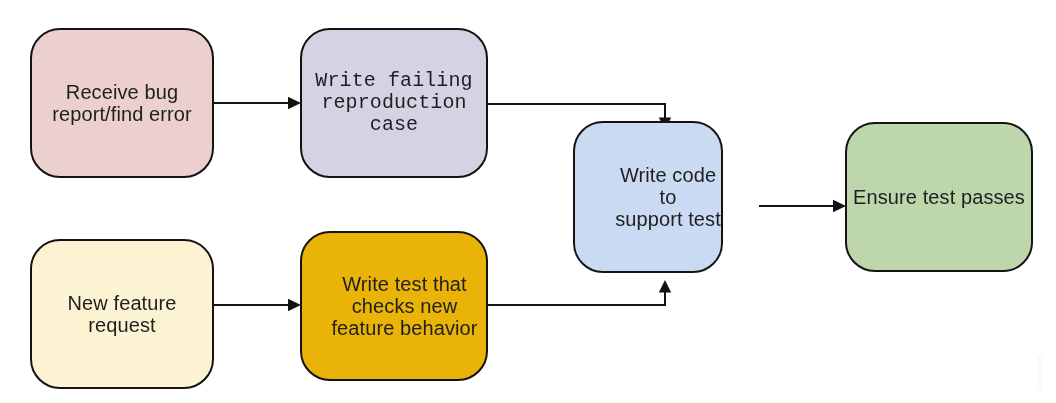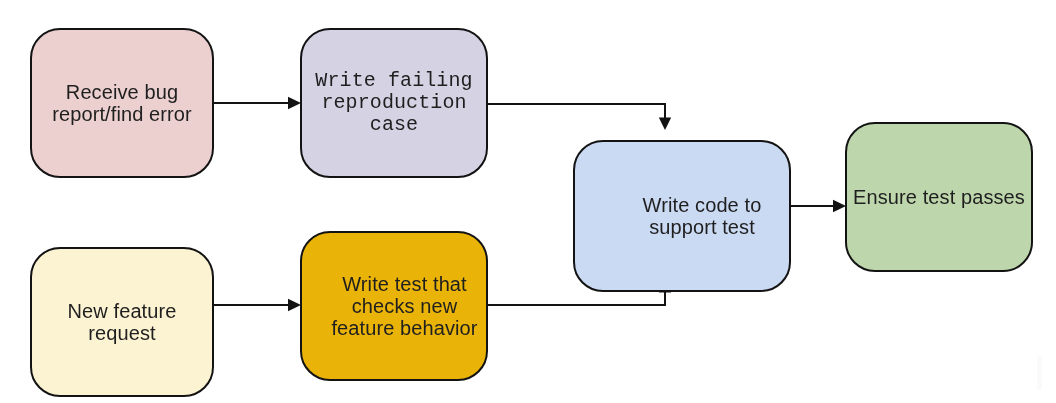--- a/index.html
+++ b/index.html
@@ -35,23 +35,23 @@
   }
   .node .label {
     font-size: 20px;
     line-height: 22px;
     color: #1f1f1f;
     white-space: pre-line;
     letter-spacing: 0.1px;
   }
   .node-receive-bug      { left: 30px;  top: 28px;  width: 184px; height: 150px; }
   .node-write-failing    { left: 300px; top: 28px;  width: 188px; height: 150px; }
-  .node-new-feature      { left: 30px;  top: 247px; width: 184px; height: 150px; }
+  .node-new-feature      { left: 30px;  top: 239px; width: 184px; height: 150px; }
   .node-write-test       { left: 300px; top: 231px; width: 188px; height: 150px; }
-  .node-write-code       { left: 573px; top: 140px; width: 218px; height: 152px; padding-left: 40px; }
+  .node-write-code       { left: 573px; top: 121px; width: 150px; height: 152px; padding-left: 40px; }
   .node-ensure-passes    { left: 845px; top: 122px; width: 188px; height: 150px; }
   .scrollbar-thumb {
     position: absolute;
     left: 1037px;
     top: 355px;
     width: 5px;
     height: 35px;
     background: #fafafa;
     border-radius: 3px;
   }

